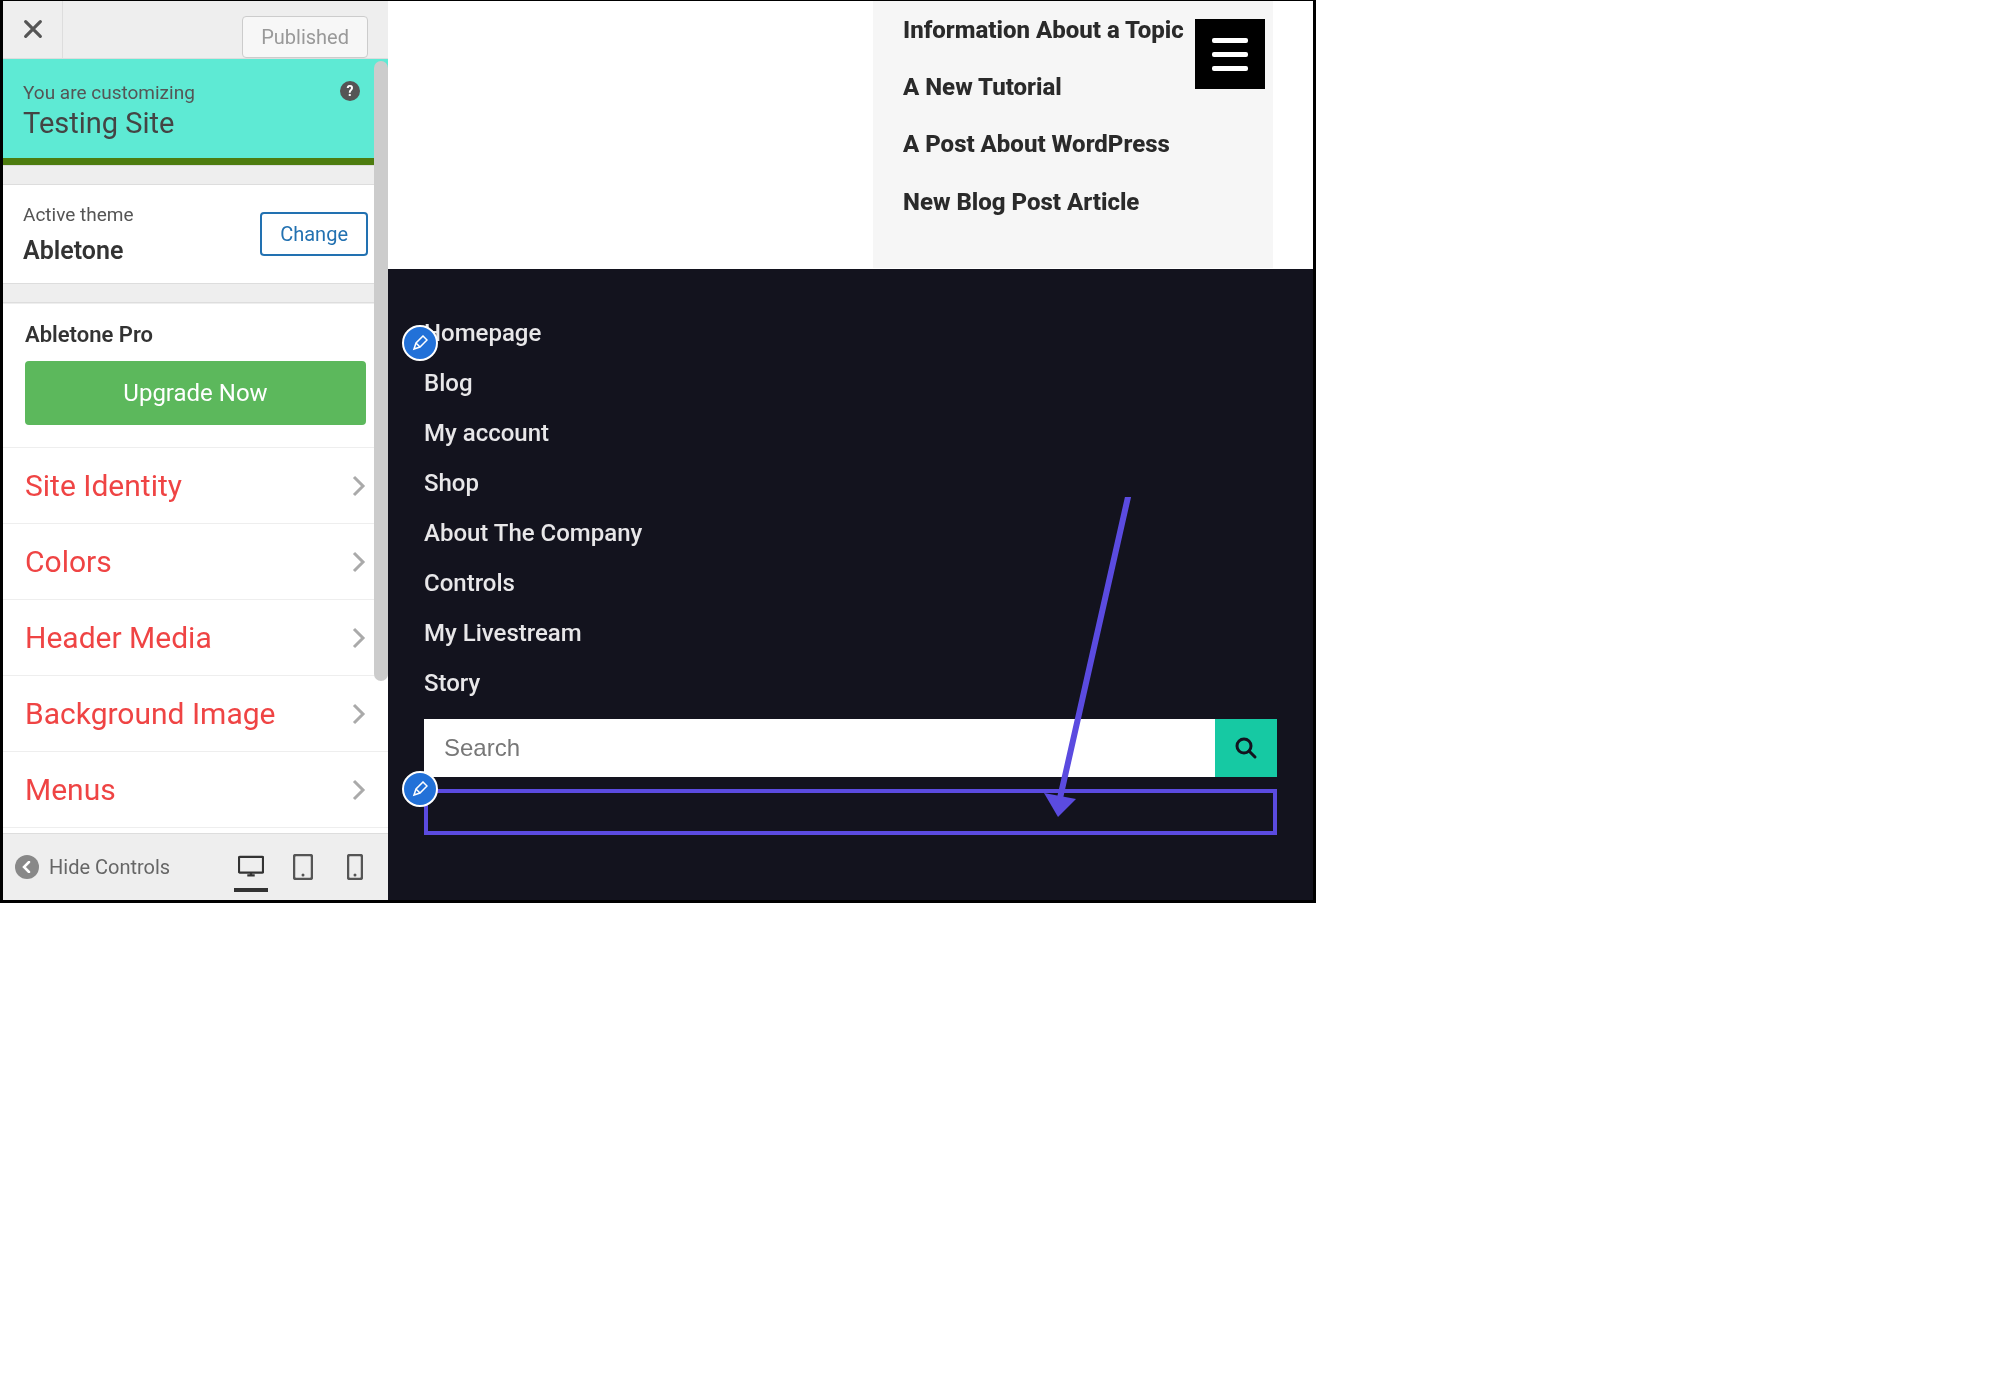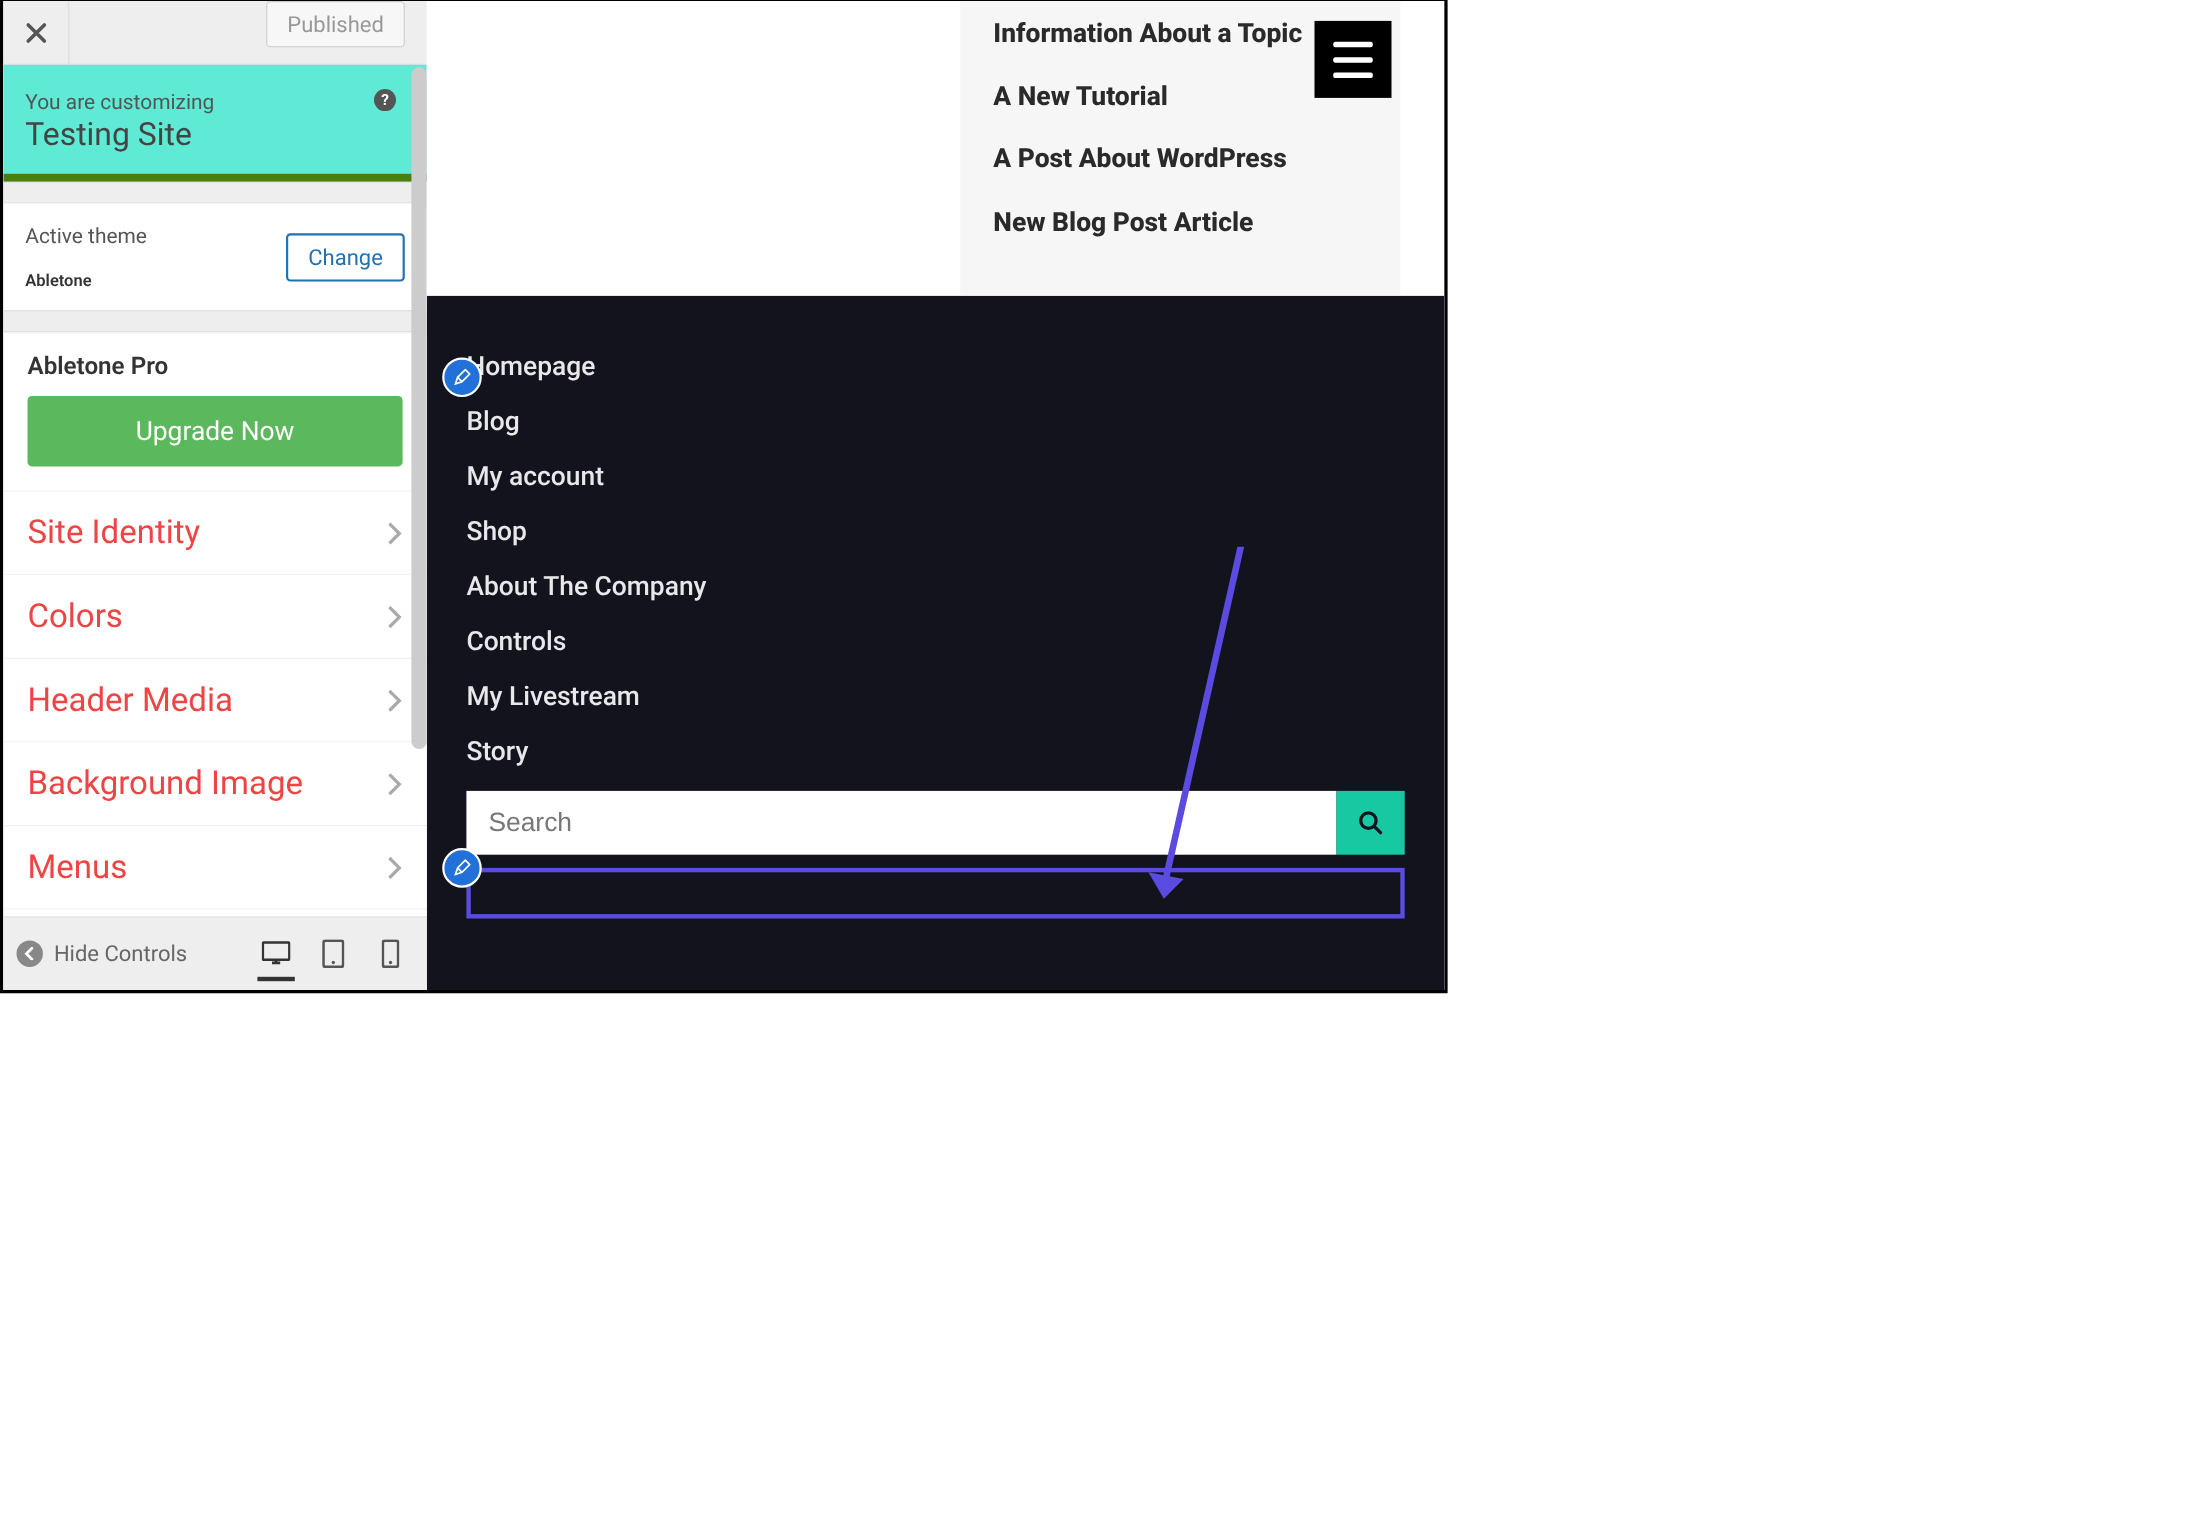--- a/index.html
+++ b/index.html
@@ -5,36 +5,36 @@
 * { margin: 0; padding: 0; box-sizing: border-box; }
 body { font-family: -apple-system, BlinkMacSystemFont, "Segoe UI", Roboto, sans-serif; background: #fff; }
 .viewport { width: 1999px; height: 1378px; position: relative; transform-origin: top left; }
 .frame { position: absolute; left: 0; top: 0; width: 1316px; height: 903px; border: 3px solid #000; border-top-width: 1px; background: #fff; display: flex; overflow: hidden; }
 
 
 .sidebar { width: 385px; height: 100%; background: #fff; display: flex; flex-direction: column; position: relative; }
 .sidebar-scroll { flex: 1; overflow: hidden; position: relative; }
 .sidebar-scrollbar { position: absolute; right: 0; top: 60px; width: 14px; height: 620px; background: #ccc; border-radius: 7px; }
 
-.sidebar-top { height: 58px; background: #eee; display: flex; align-items: flex-start; border-bottom: 1px solid #ddd; }
+.sidebar-top { height: 58px; background: #eee; display: flex; align-items: flex-end; border-bottom: 1px solid #ddd; }
 .close-btn { width: 60px; height: 58px; display: flex; align-items: center; justify-content: center; border-right: 1px solid #ddd; cursor: pointer; }
 .close-btn svg { width: 22px; height: 22px; }
 .published-badge { margin-left: auto; margin-right: 20px; border: 1px solid #ccc; color: #999; padding: 8px 18px; border-radius: 4px; font-size: 20px; background: #f7f7f7; }
 
 .customizing-header { padding: 22px 20px 18px 20px; border-bottom: 7px solid #4d7c0f; position: relative; background:#5eead4; }
 .customizing-label { font-size: 19px; color: #555; }
 .site-title { font-size: 29px; color: #444; margin-top: 2px; font-weight: 400; }
 .help-icon { position: absolute; right: 28px; top: 22px; width: 20px; height: 20px; border-radius: 50%; background: #555; color: #fff; font-size: 14px; display: flex; align-items: center; justify-content: center; font-weight: bold; cursor: pointer; }
 
 .spacer { height: 20px; background: #eee; border-bottom: 1px solid #ddd; border-top: 1px solid #ddd; }
 
 .theme-row { padding: 18px 20px 18px 20px; background:#fff; display: flex; align-items: center; justify-content: space-between; }
 .theme-labels { display: flex; flex-direction: column; }
 .theme-label { font-size: 19px; color: #555; }
-.theme-name { font-size: 15px; color: #333; font-weight: 600; margin-top: 20px; }
+.theme-name { font-size: 25px; color: #333; font-weight: 600; margin-top: 10px; }
 .change-btn { border: 2px solid #2271b1; color: #2271b1; background: #fff; padding: 8px 18px; border-radius: 4px; font-size: 20px; cursor: pointer; }
 
 .upgrade-section { padding: 18px 22px 22px 22px; border-top: 1px solid #eee; border-bottom: 1px solid #eee; background:#fff; }
 .upgrade-title { font-size: 22px; color: #333; font-weight: 600; margin-bottom: 14px; }
 .upgrade-btn { width: 100%; background: #5cb85c; color: #fff; font-size: 24px; padding: 18px 0; text-align: center; border-radius: 4px; cursor: pointer; }
 
 .panel-item { padding: 20px 22px; border-bottom: 1px solid #eee; display: flex; align-items: center; justify-content: space-between; cursor: pointer; background:#fff; }
 .panel-item-label { font-size: 30px; color: #ef4444; font-weight: 400; }
 .chevron { color: #aaa; }
 

